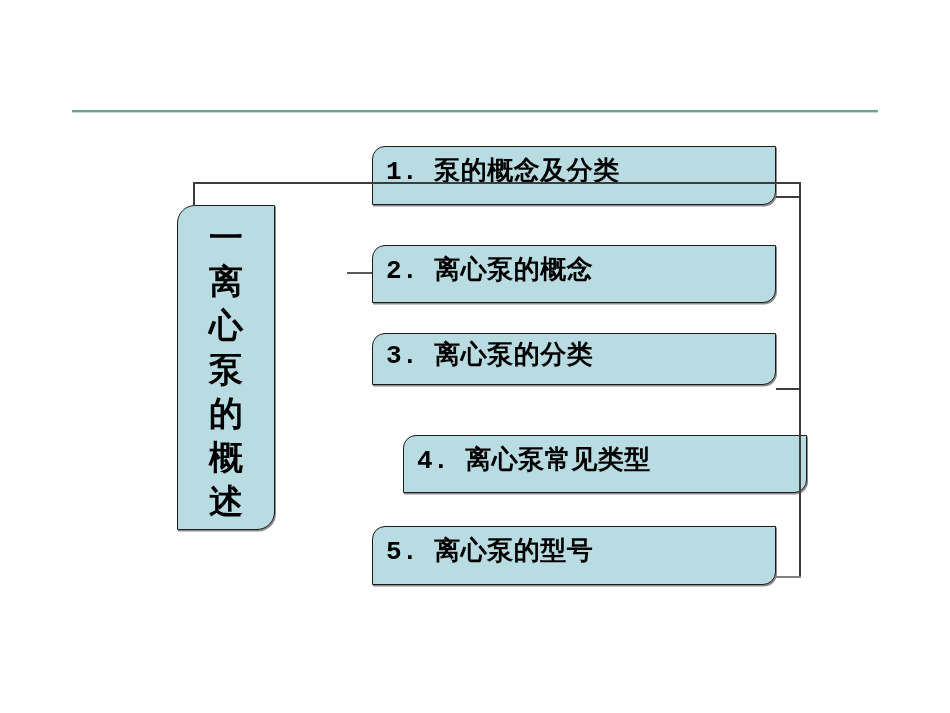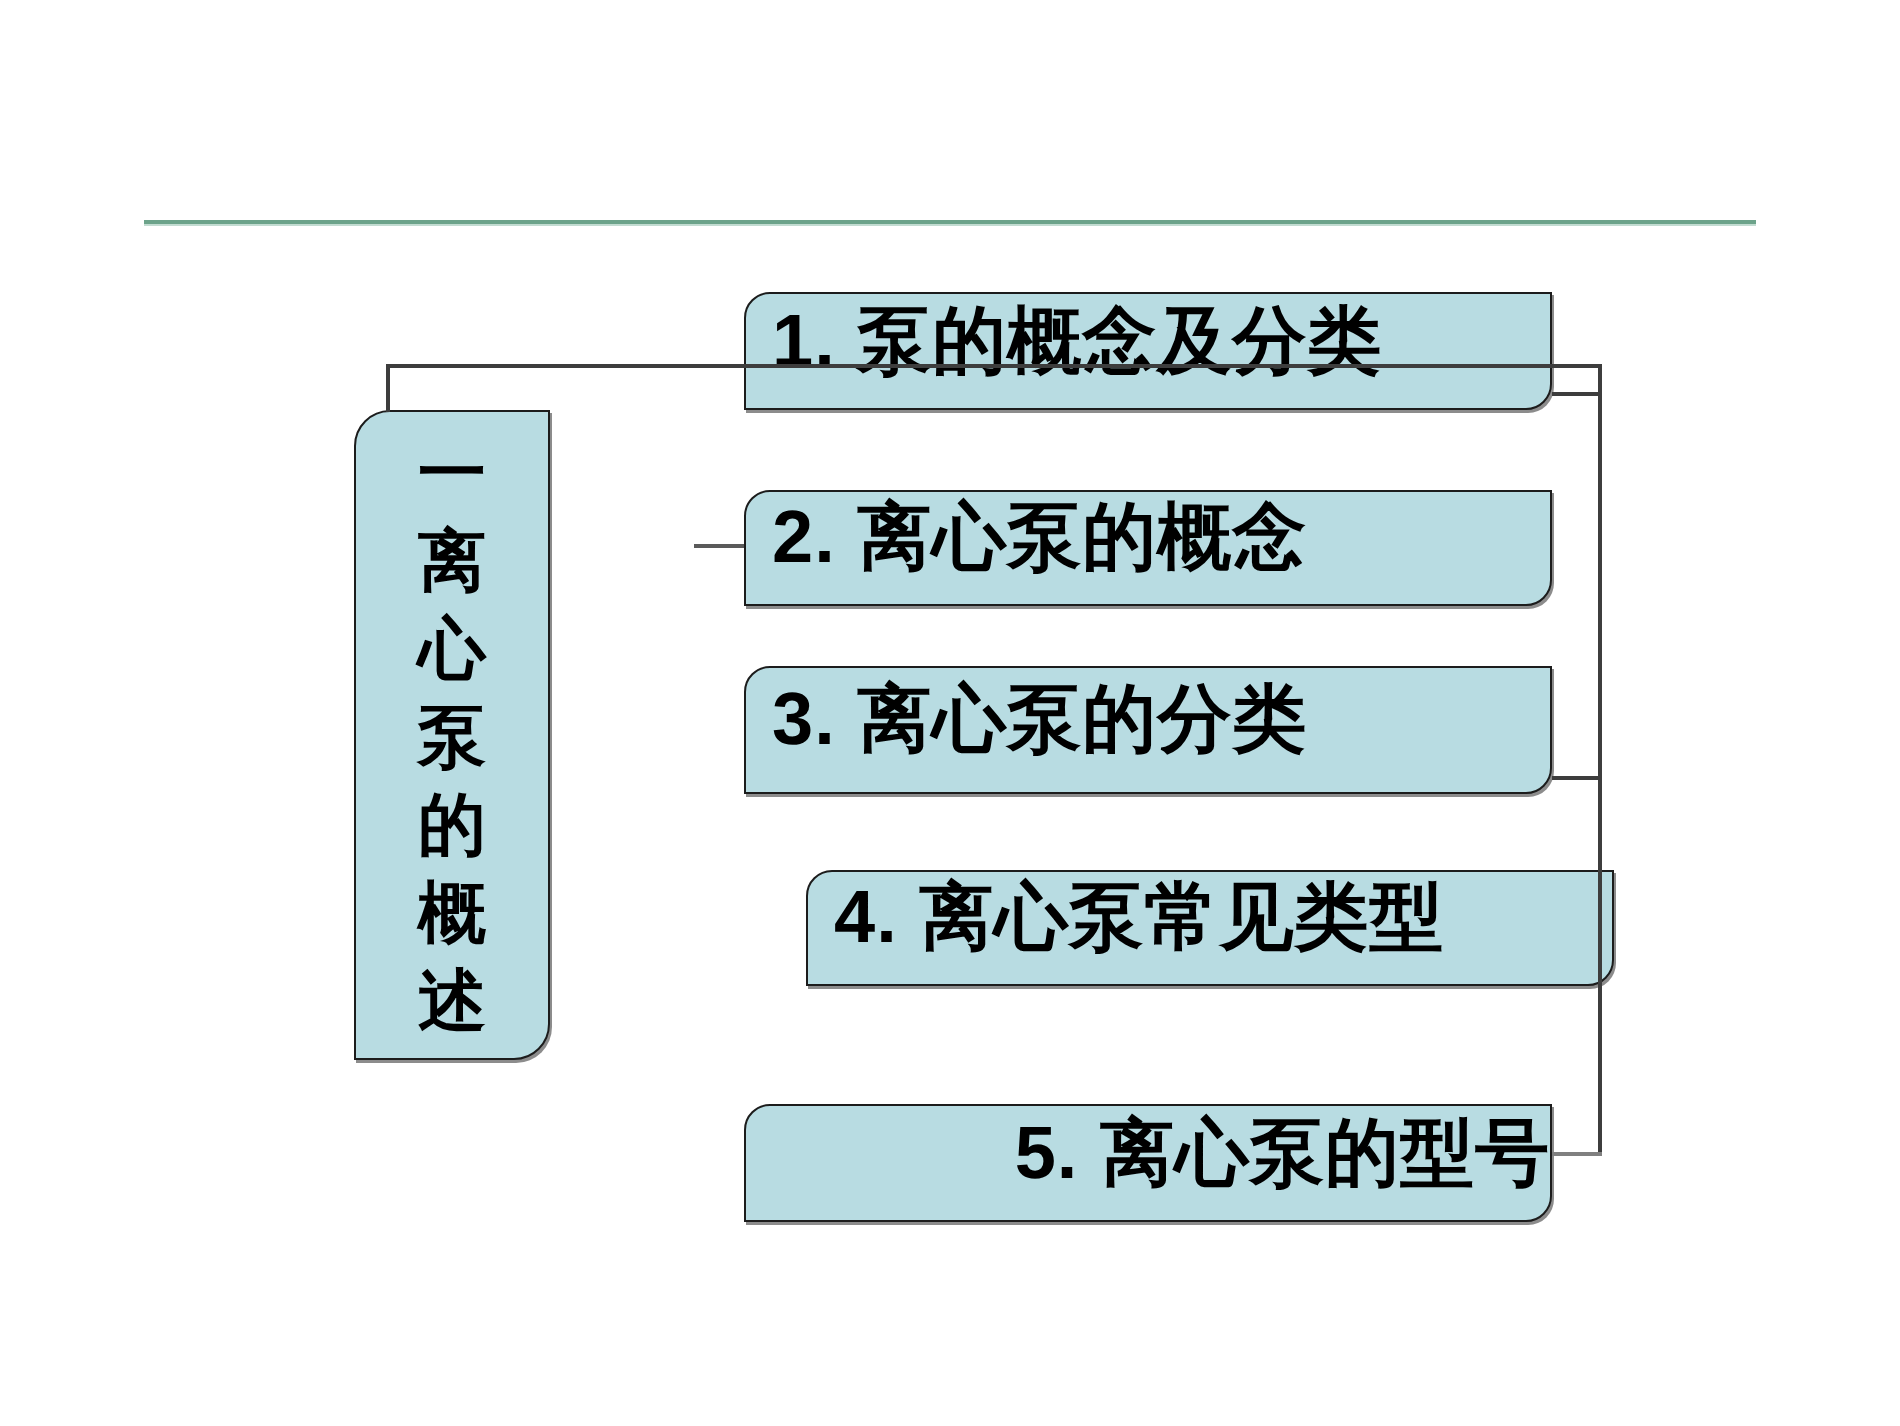--- a/index.html
+++ b/index.html
@@ -66,32 +66,32 @@
   .item-box {
     left: 372px;
     width: 404px;
     border-radius: 13px 0 13px 0;
     display: flex;
     align-items: center;
     padding-left: 13px;
     padding-bottom: 10px;
   }
   .item-box .label {
-    font-size: 37px;
+    font-size: 26px;
     font-weight: bold;
     color: #000000;
     white-space: nowrap;
     letter-spacing: 0.5px;
-    font-family: Liberation Sans, sans-serif;
+    font-family: Liberation Mono, monospace;
   }
   .b1 { top: 146px; height: 59px; }
   .b2 { top: 245px; height: 58px; }
-  .b3 { top: 333px; height: 64px; }
+  .b3 { top: 333px; height: 52px; }
   .b4 { top: 435px; height: 58px; margin-left: 31px; }
-  .b5 { top: 552px; height: 59px; justify-content: flex-end; }
+  .b5 { top: 526px; height: 59px; }
 
   
   .conn {
     position: absolute;
     background: #3d3d3d;
     z-index: 2;
   }
   .conn.h { height: 1.6px; }
   .conn.v { width: 1.6px; }
   .main-h   { left: 193px; top: 182px; width: 607px; }

